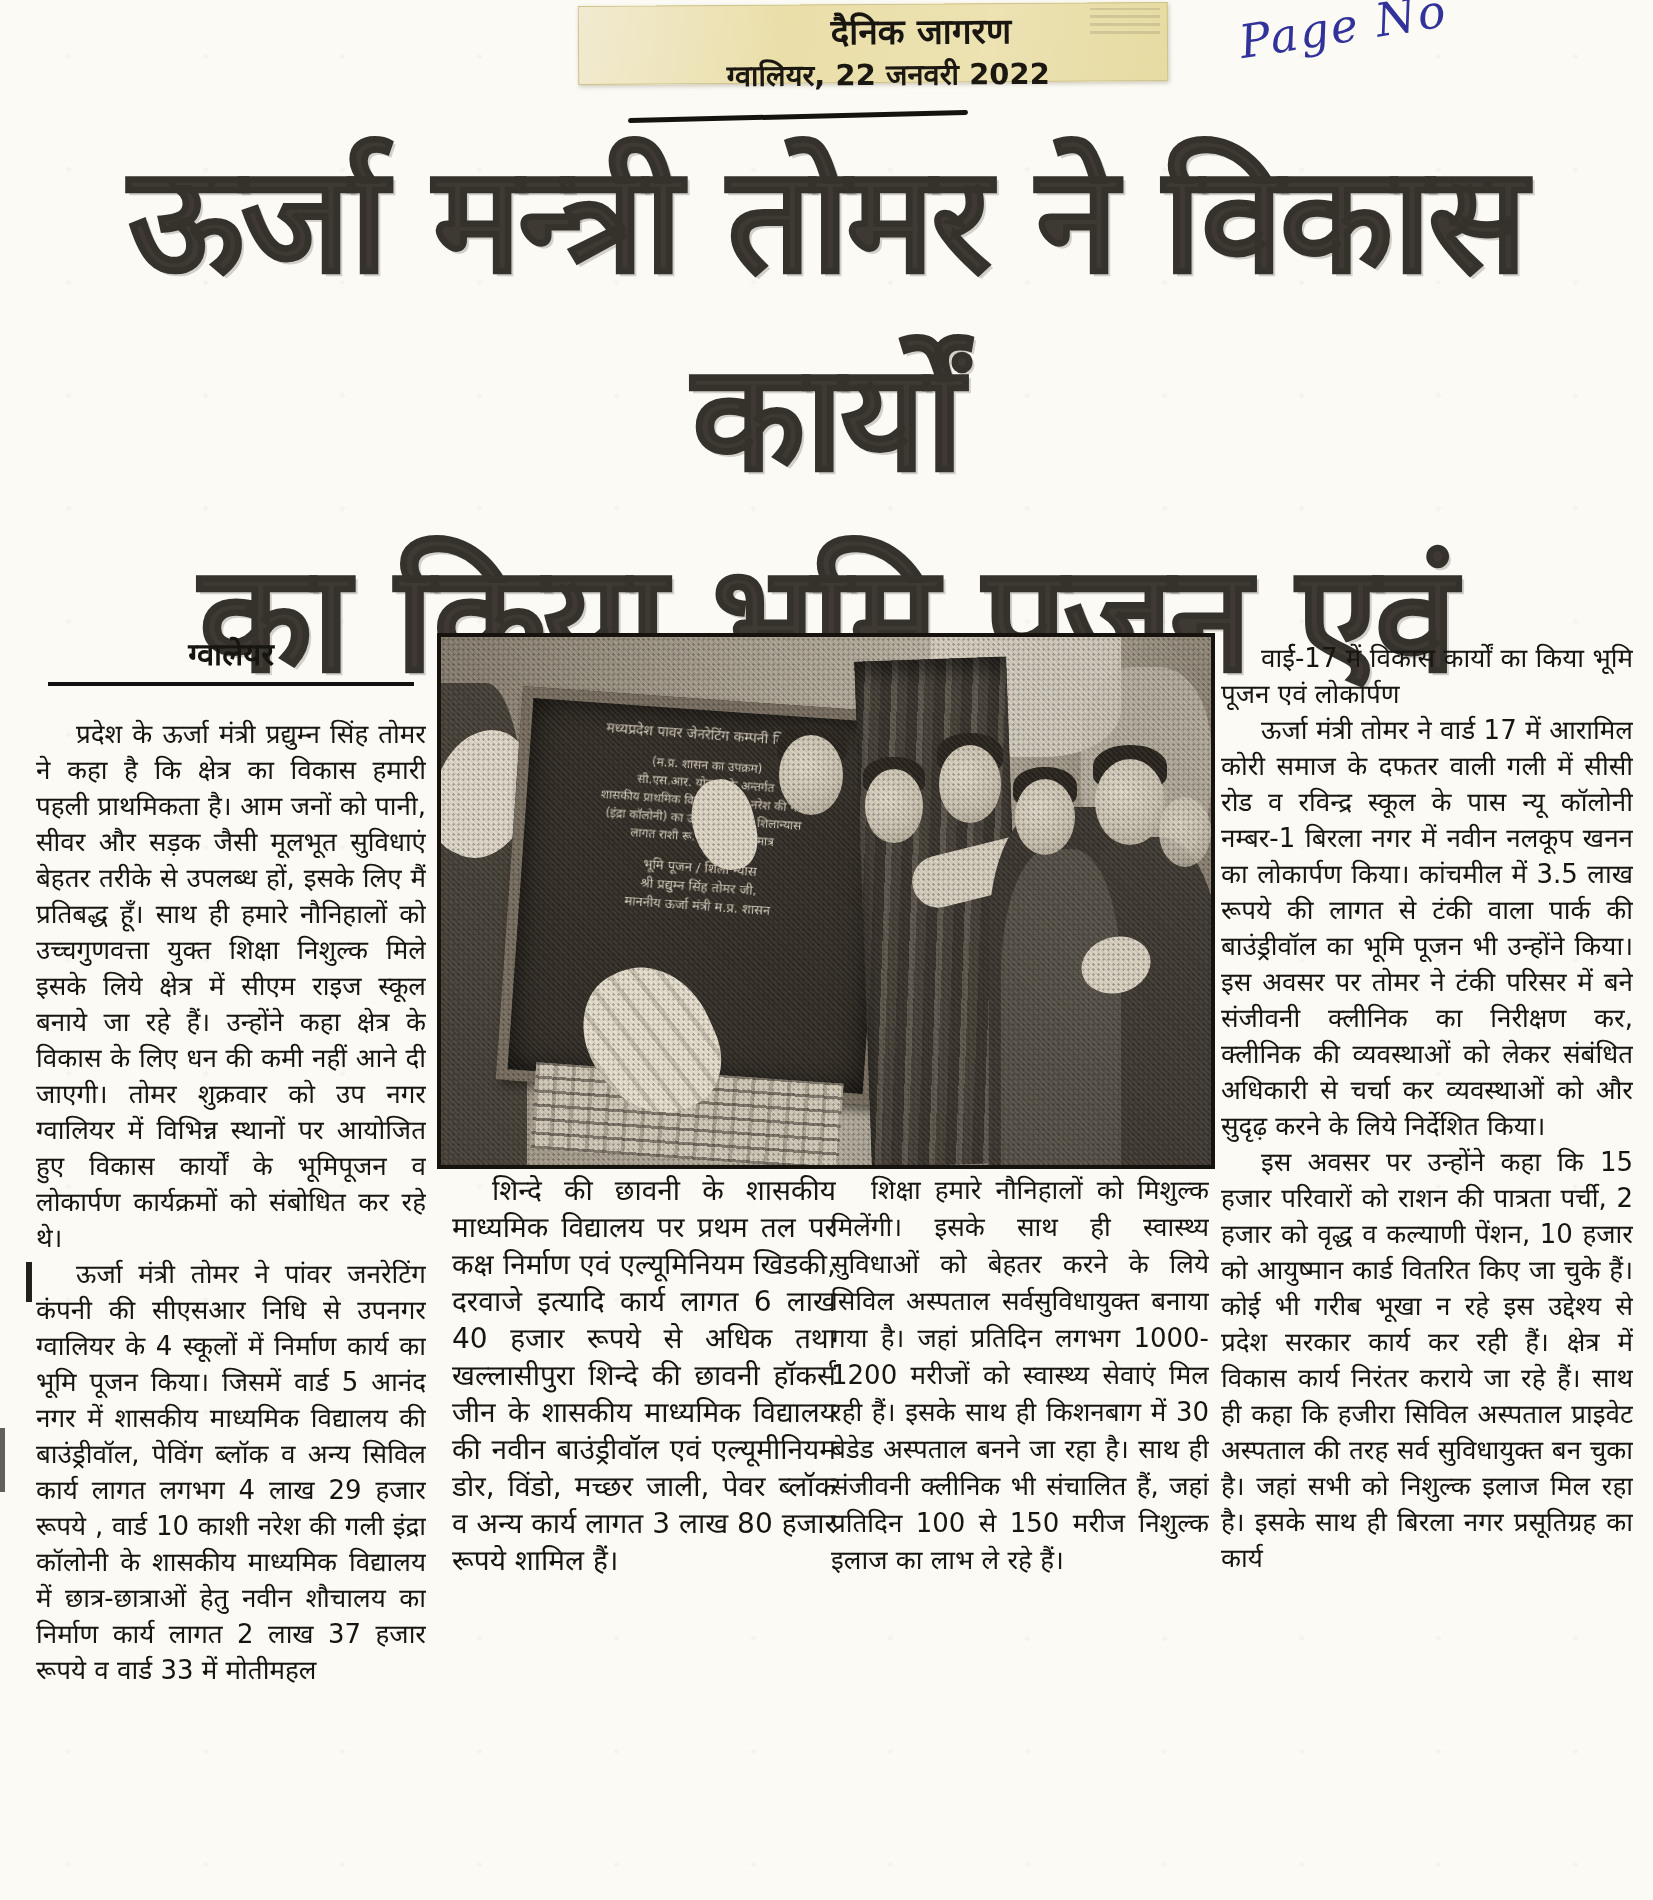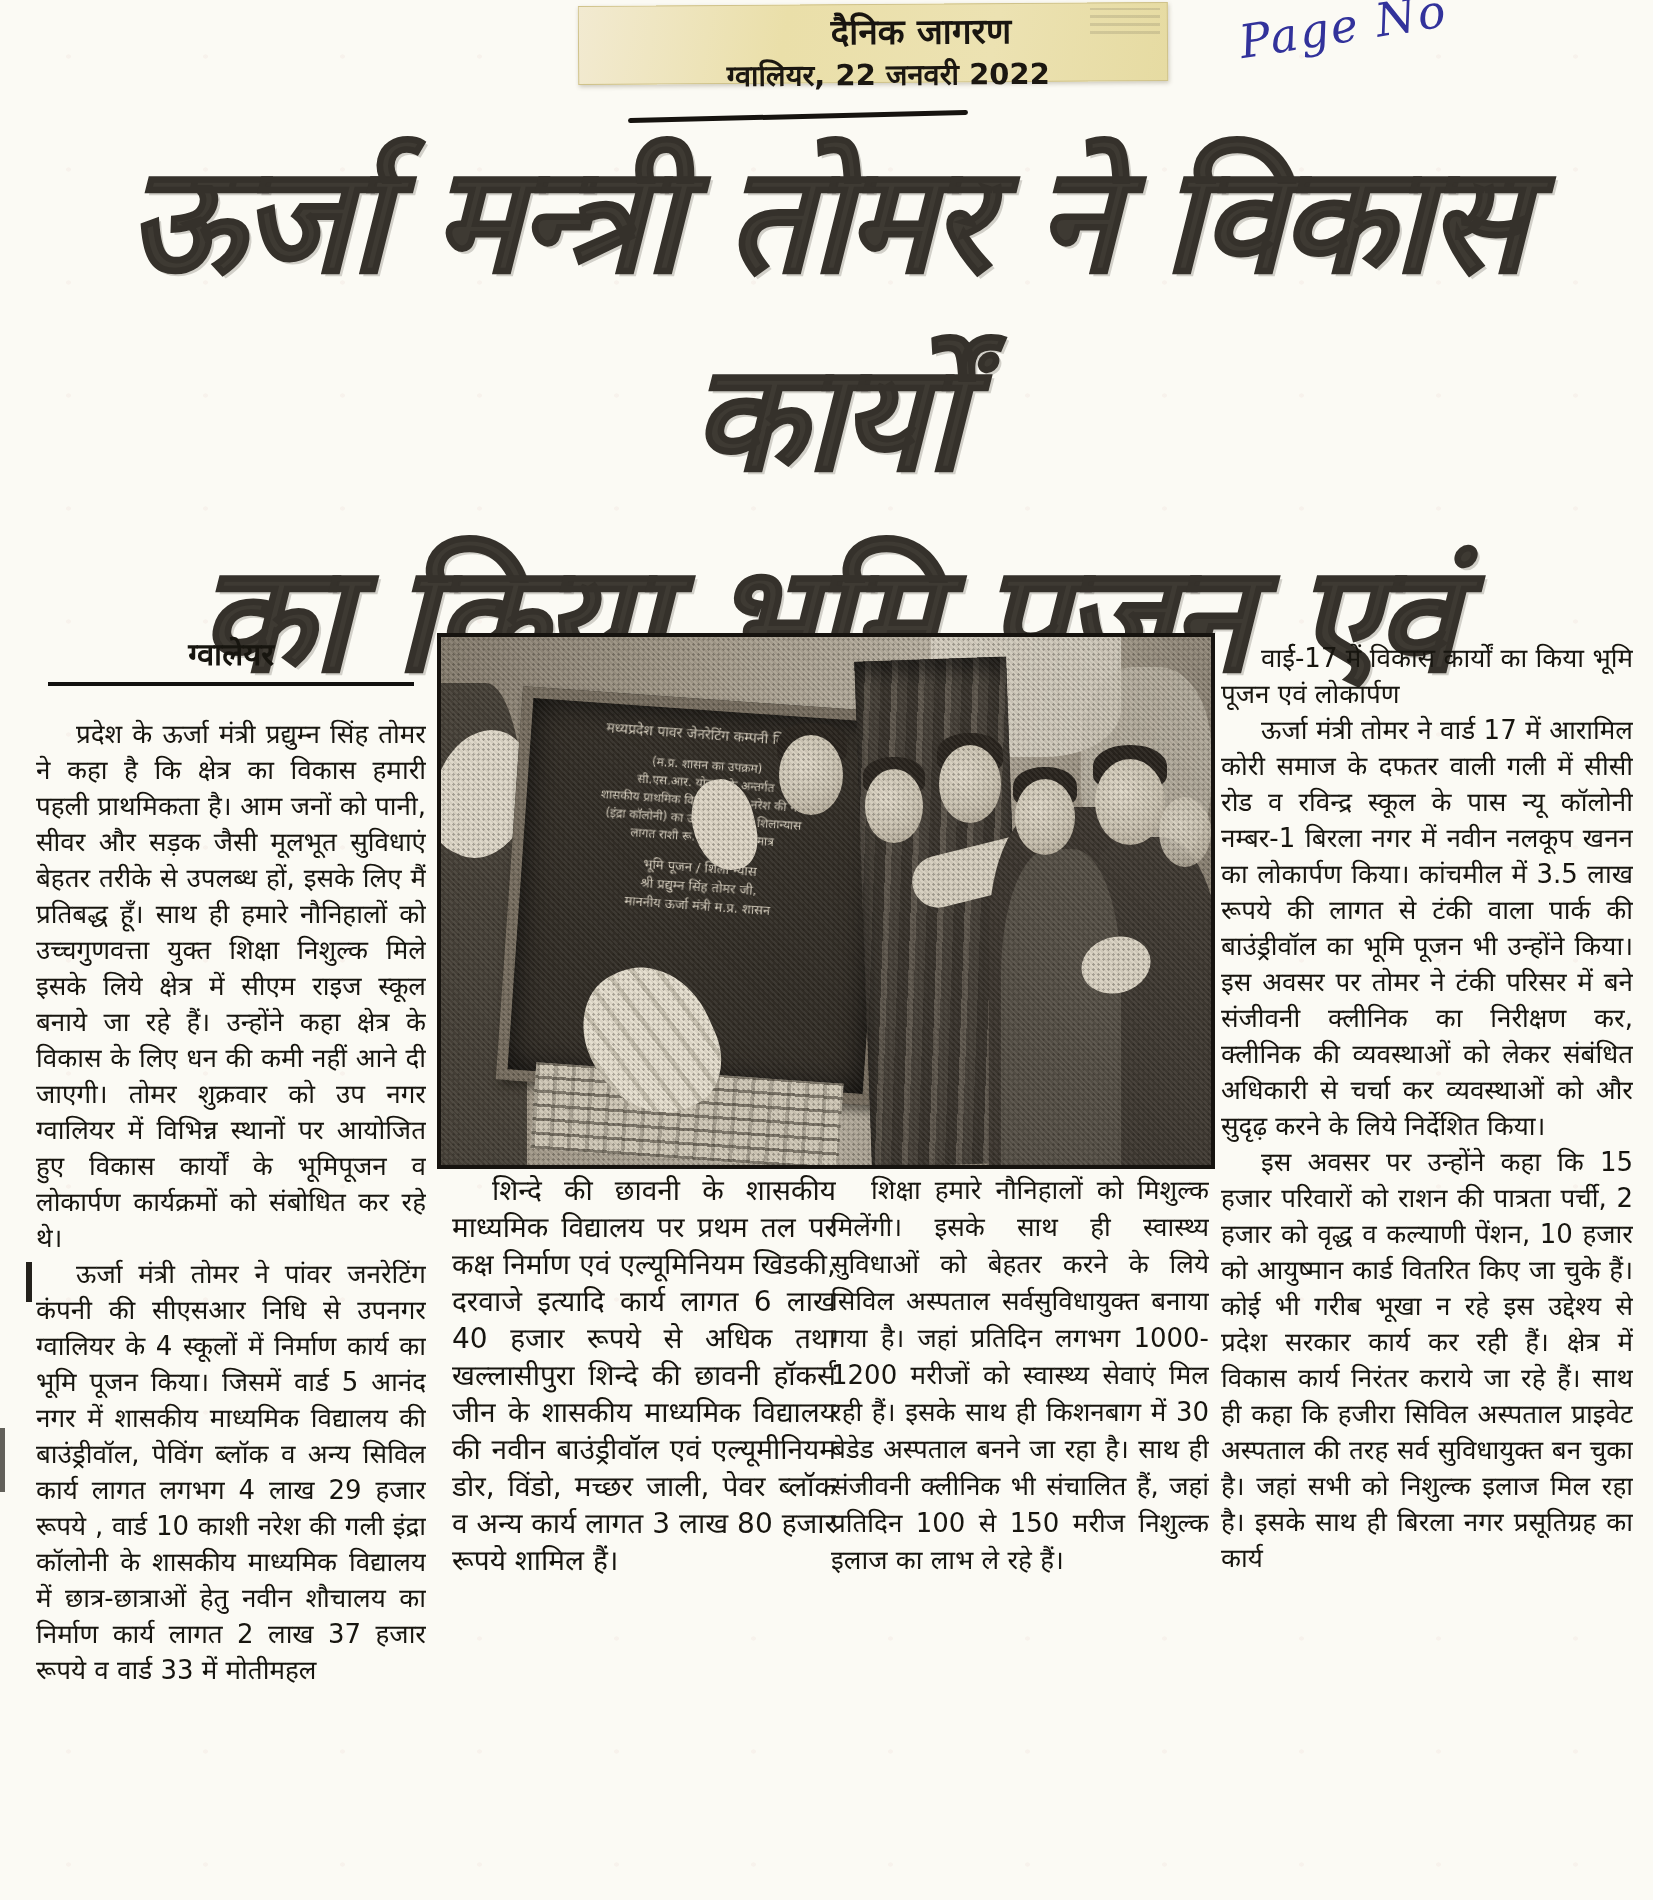--- a/index.html
+++ b/index.html
@@ -47,21 +47,21 @@
     transform:rotate(-9deg); letter-spacing:2px;
   }
 
   
   .crease{
     left:628px; top:114px; width:340px; height:5px; background:#16130f;
     transform:rotate(-1.4deg); border-radius:3px;
   }
   .headline{
     left:22px; top:122px; width:1609px; text-align:center;
-    font-weight:bold; color:#3e3a33;font-style:italic;
+    font-weight:bold; color:#3e3a33;
   }
   .hl{
     letter-spacing:-3px;
     text-shadow:3px 3px 0 rgba(62,58,51,0.22);
     -webkit-text-stroke:2px #35312b;
   }
   .hl1{font-size:147px; line-height:198px;}
   .hl2{font-size:147px; line-height:204px;}
 
   

